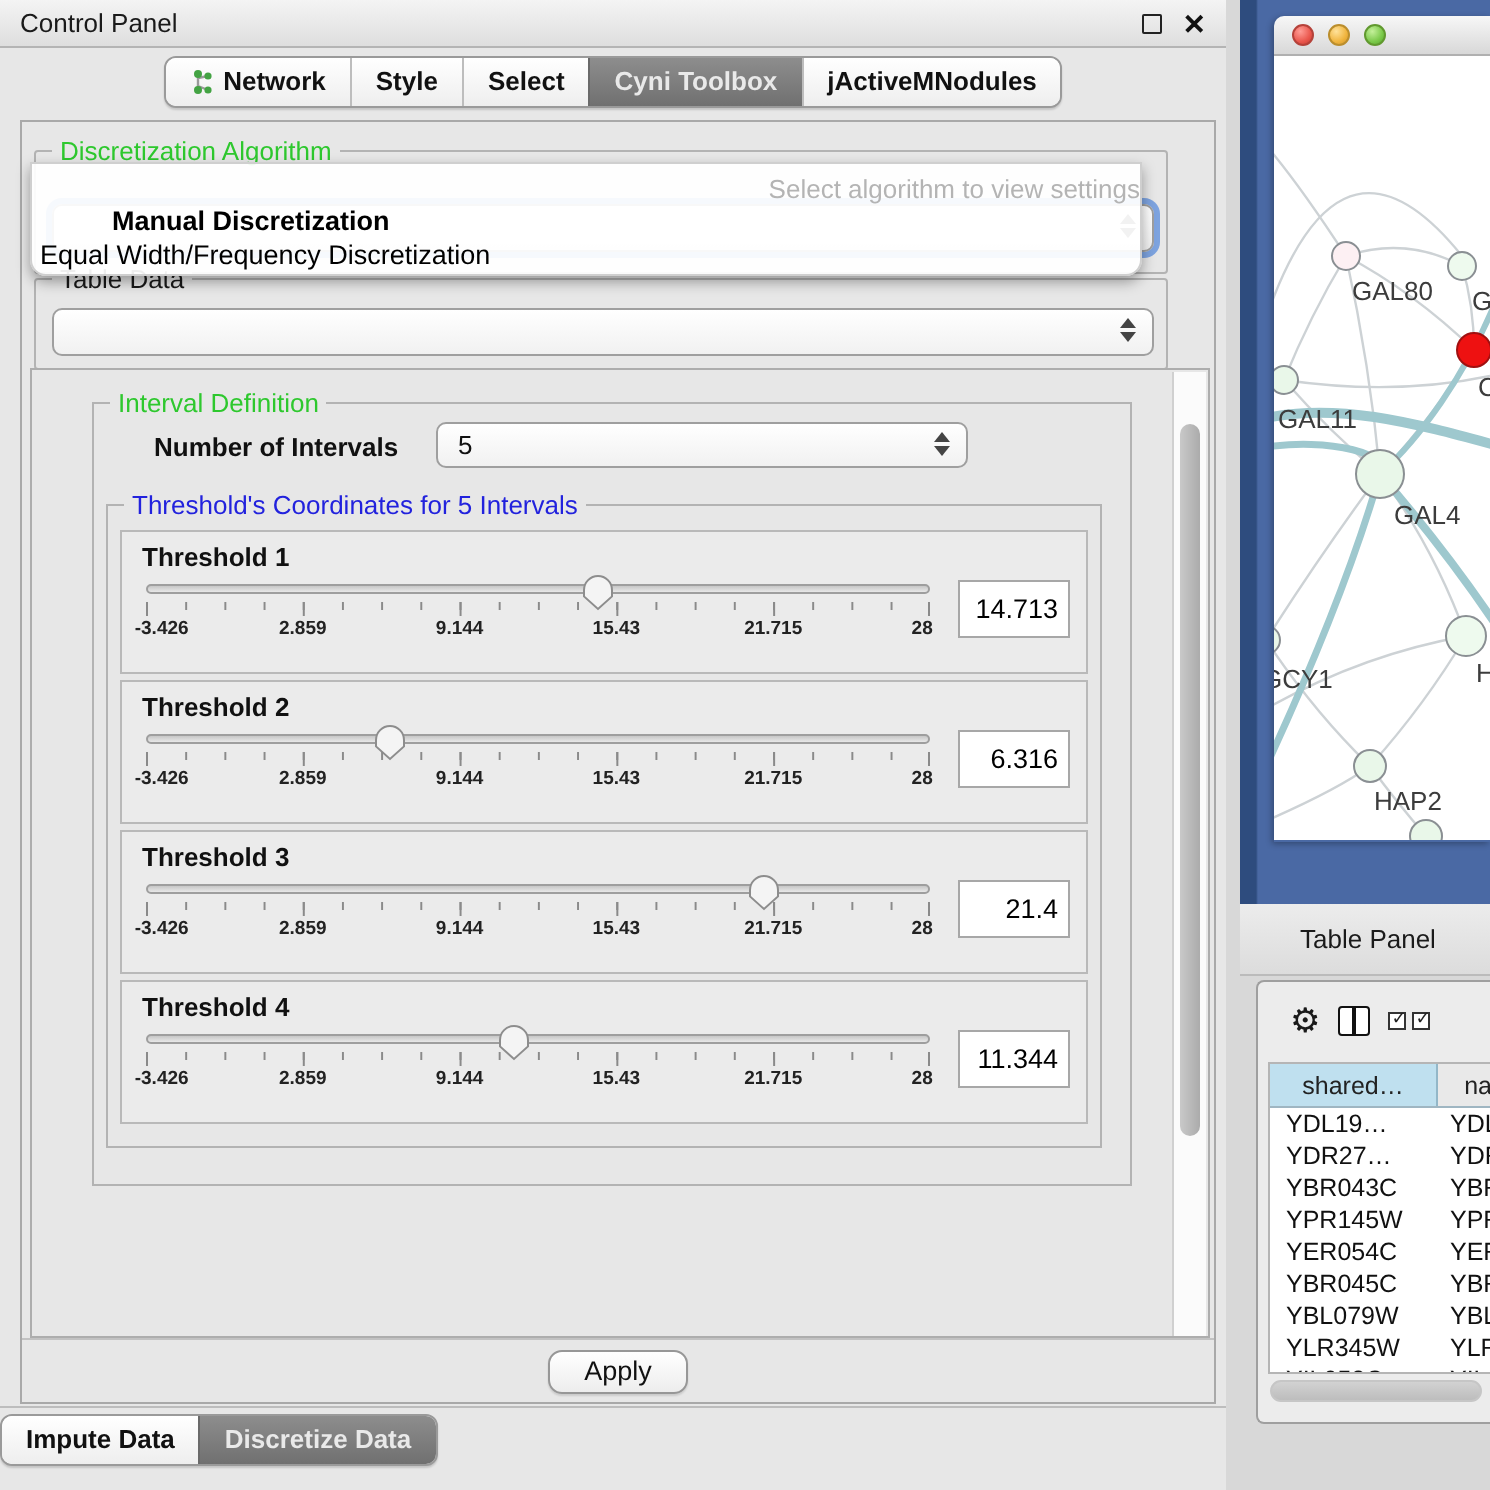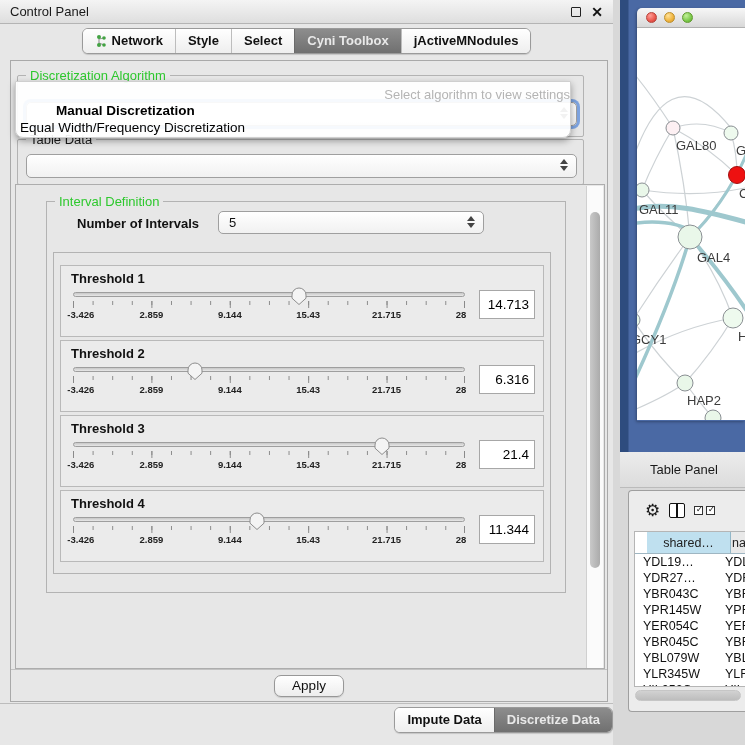--- a/index.html
+++ b/index.html
@@ -103,21 +103,21 @@
 
   
   .apply-row { position:absolute; left:0; bottom:0; width:100%; height:32px;
     border-top:1px solid #c2c2c2; display:flex; justify-content:center; align-items:center; }
   .apply-btn { width:70px; height:22px; border:1px solid #979797; border-radius:7px;
     background:linear-gradient(#ffffff,#ededed); font-size:13.5px; color:#111;
     display:flex; align-items:center; justify-content:center; box-shadow:0 1px 1px rgba(0,0,0,0.12); }
 
   
   .bottom-divider { position:absolute; left:0; top:703px; width:613px; height:1px; background:#bdbdbd; }
-  .bottom-tabbar { position:absolute; left:0; top:707px; width:613px; display:flex; justify-content:flex-end; }
+  .bottom-tabbar { position:absolute; left:0; top:707px; width:613px; display:flex; justify-content:flex-start; }
 
   
   .desktop { position:absolute; left:620px; top:0; width:125px; height:452px;
     background:linear-gradient(90deg,#2e4c7e 0px,#2e4c7e 8px,#4a69a4 9px,#4a69a4 125px); }
   .net-window { position:absolute; left:17px; top:8px; width:108px; height:413px;
     border-radius:5px 0 0 0; overflow:hidden; box-shadow:-1px 1px 3px rgba(0,0,0,0.3); }
   .net-titlebar { height:20px; background:linear-gradient(#f7f7f7,#d8d8d8);
     border-bottom:1px solid #b0b0b0; display:flex; align-items:center; gap:7px; padding-left:9px; }
   .light { width:11px; height:11px; border-radius:50%; }
   .light.red { background:radial-gradient(circle at 35% 30%, #ff9d96, #ea574d 60%, #c23b32); border:1px solid #b5423a;}
@@ -135,21 +135,21 @@
   .tw-toolbar { position:relative; height:38px; display:flex; align-items:center; gap:9px; padding-left:16px; }
   .gear-glyph { font-size:17px; color:#1a1a1a; line-height:17px; }
   .cols-icon { width:16px; height:15px; border:1.8px solid #111; border-radius:2px; position:relative; background:#fff; }
   .cols-icon::after { content:""; position:absolute; left:6px; top:0; width:1.8px; height:100%; background:#111; }
   .mini-check { width:9px; height:9px; border:1.3px solid #333; background:#fff; position:relative; display:inline-block; }
   .mini-check::after { content:"✓"; position:absolute; left:0.5px; top:-3px; font-size:9px; color:#222; }
   .checks { display:flex; gap:3px; }
 
   .tw-table { position:absolute; left:5px; top:40px; width:112px; bottom:24px; background:#fff;
     border:1px solid #b5b5b5; border-right:none; overflow:hidden; font-size:12.5px; }
-  .tw-header { display:flex; height:22px; border-bottom:1px solid #9fb6c2;padding-left:12px; }
+  .tw-header { display:flex; height:22px; border-bottom:1px solid #9fb6c2; }
   .tw-h1 { width:84px; background:#bfe0ef; border-right:1px solid #93b7c8; display:flex;
     align-items:center; justify-content:center; color:#222; }
   .tw-h2 { flex:1; background:#e9e9e9; display:flex; align-items:center; justify-content:flex-end; color:#222; }
   .tw-row { display:flex; height:16px; line-height:16px; color:#111; }
   .tw-c1 { width:84px; padding-left:8px; white-space:nowrap; overflow:hidden; }
   .tw-c2 { flex:1; padding-left:6px; white-space:nowrap; overflow:hidden; }
   .tw-hscroll { position:absolute; left:6px; bottom:10px; width:106px; height:11px;
     border-radius:6px; background:linear-gradient(#d2d2d2,#bdbdbd); border:1px solid #c6c6c6; }
 </style>
 </head>
@@ -234,20 +234,21 @@
             <div class="combo" style="left:171px; top:9px; width:266px; height:23px;">
               <span>5</span>
               <span class="spinner">
                   <span class="up"></span>
                   <span class="down"></span>
                 </span>
             </div>
           </div>
 
           <div class="thr-group">
+            <span class="group-title title-blue">Threshold's Coordinates for 5 Intervals</span>
 
             <div class="thr-panel">
               <div class="thr-label">Threshold 1</div>
               <div class="thr-row">
                 <div class="slider-wrap">
                   <div class="slider-track">
                     <span class="slider-thumb" style="left: 57.7%;">
                       <svg width="17" height="19" viewBox="0 0 17 19">
                           <path d="M1.5,8 a7,7 0 0 1 14,0 l0,3.2 l-7,6.3 l-7,-6.3 z" fill="#f4f4f4" stroke="#8d8d8d" stroke-width="1"></path>
                         </svg>

